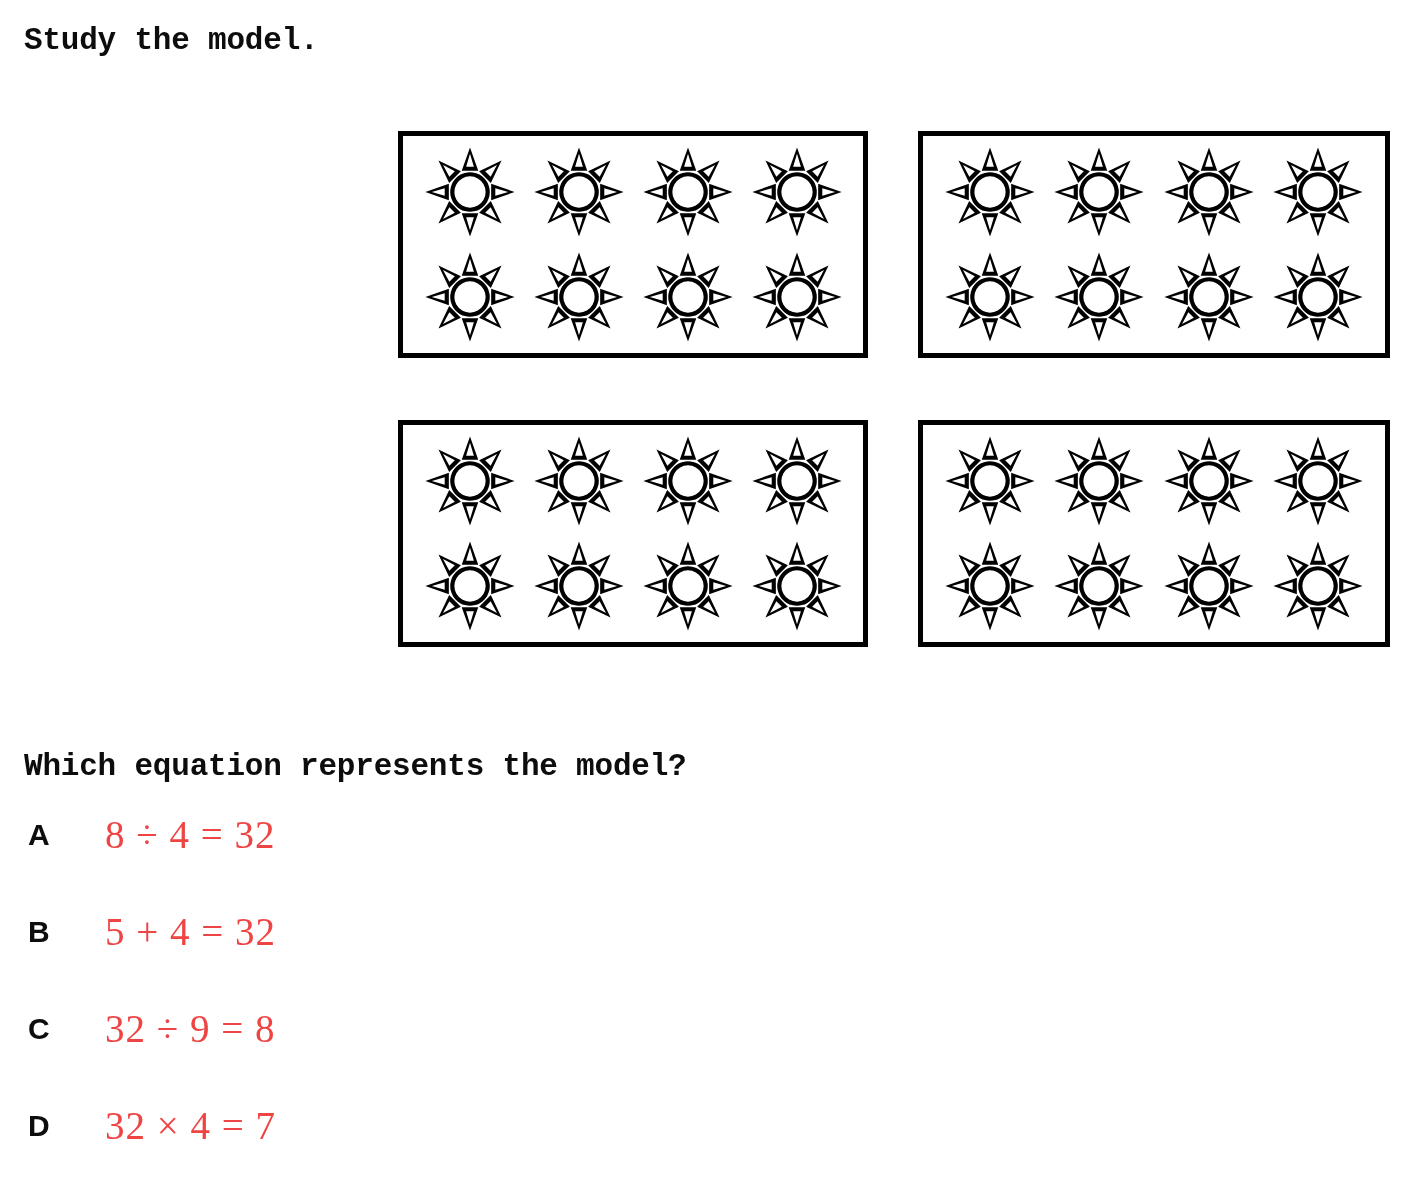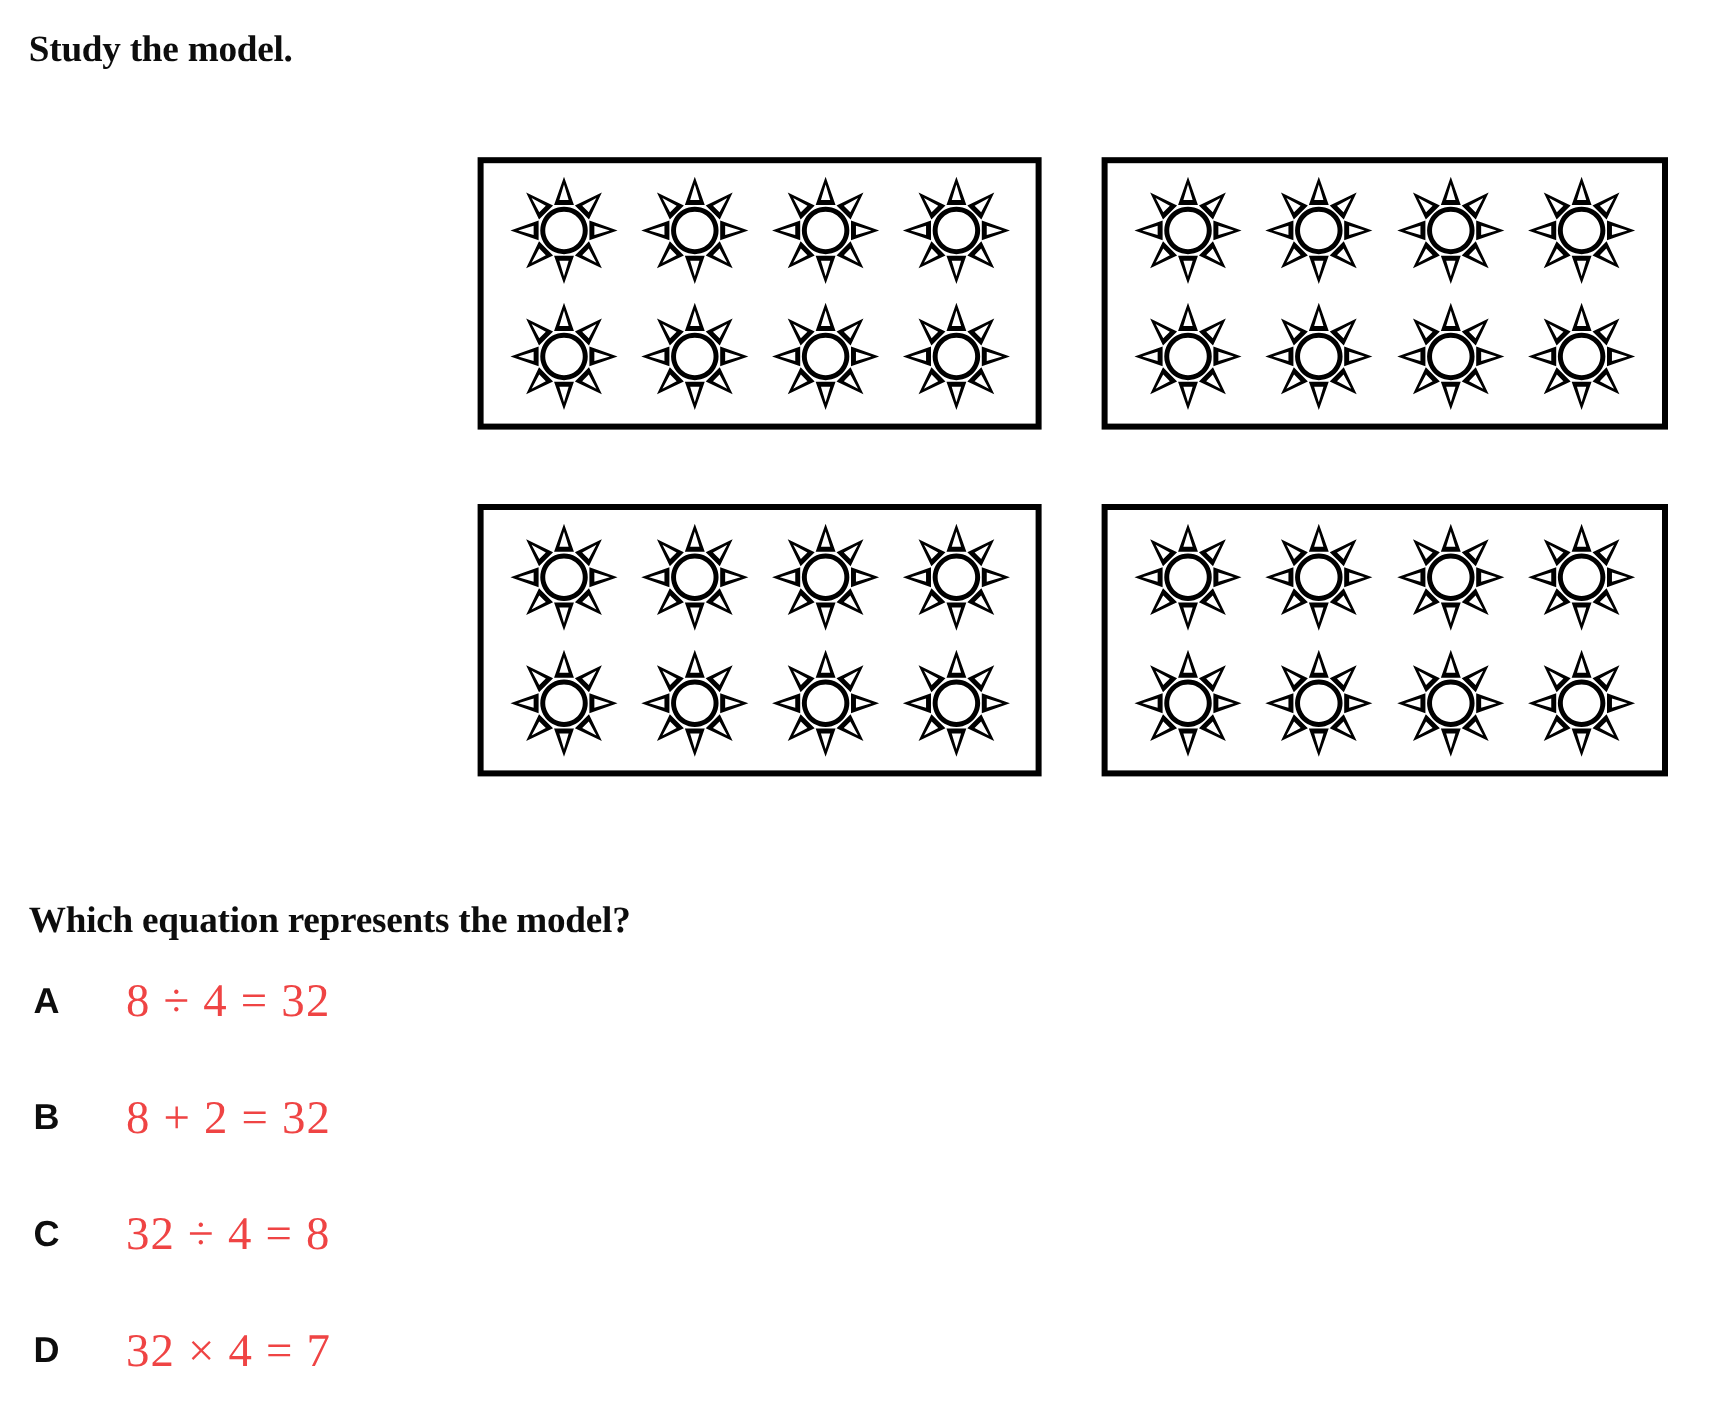--- a/index.html
+++ b/index.html
@@ -13,21 +13,21 @@
     position: relative;
     font-family: "Liberation Sans", sans-serif;
     color: #000000;
     overflow: hidden;
   }
 
   
   .prompt-heading {
     position: absolute;
     left: 24px;
-    font-family: Liberation Serif, serif;
+    font-family: Liberation Mono, monospace;
     font-weight: bold;
     font-size: 31px;
     letter-spacing: -0.2px;
     color: #0d0d0d;
     white-space: nowrap;
   }
   #study-heading { top: 23px; }
   #question-heading { top: 749px; }
 
   
@@ -551,26 +551,26 @@
 
 <div id="choices">
 
   <div class="choice-row">
     <span class="choice-letter">A</span>
     <span class="choice-equation">8 ÷ 4 = 32</span>
   </div>
 
   <div class="choice-row">
     <span class="choice-letter">B</span>
-    <span class="choice-equation">8 + 2 = 32</span>
+    <span class="choice-equation">5 + 4 = 32</span>
   </div>
 
   <div class="choice-row">
     <span class="choice-letter">C</span>
-    <span class="choice-equation">32 ÷ 4 = 8</span>
+    <span class="choice-equation">32 ÷ 9 = 8</span>
   </div>
 
   <div class="choice-row">
     <span class="choice-letter">D</span>
     <span class="choice-equation">32 × 4 = 7</span>
   </div>
 
 </div>
 
 </body></html>

